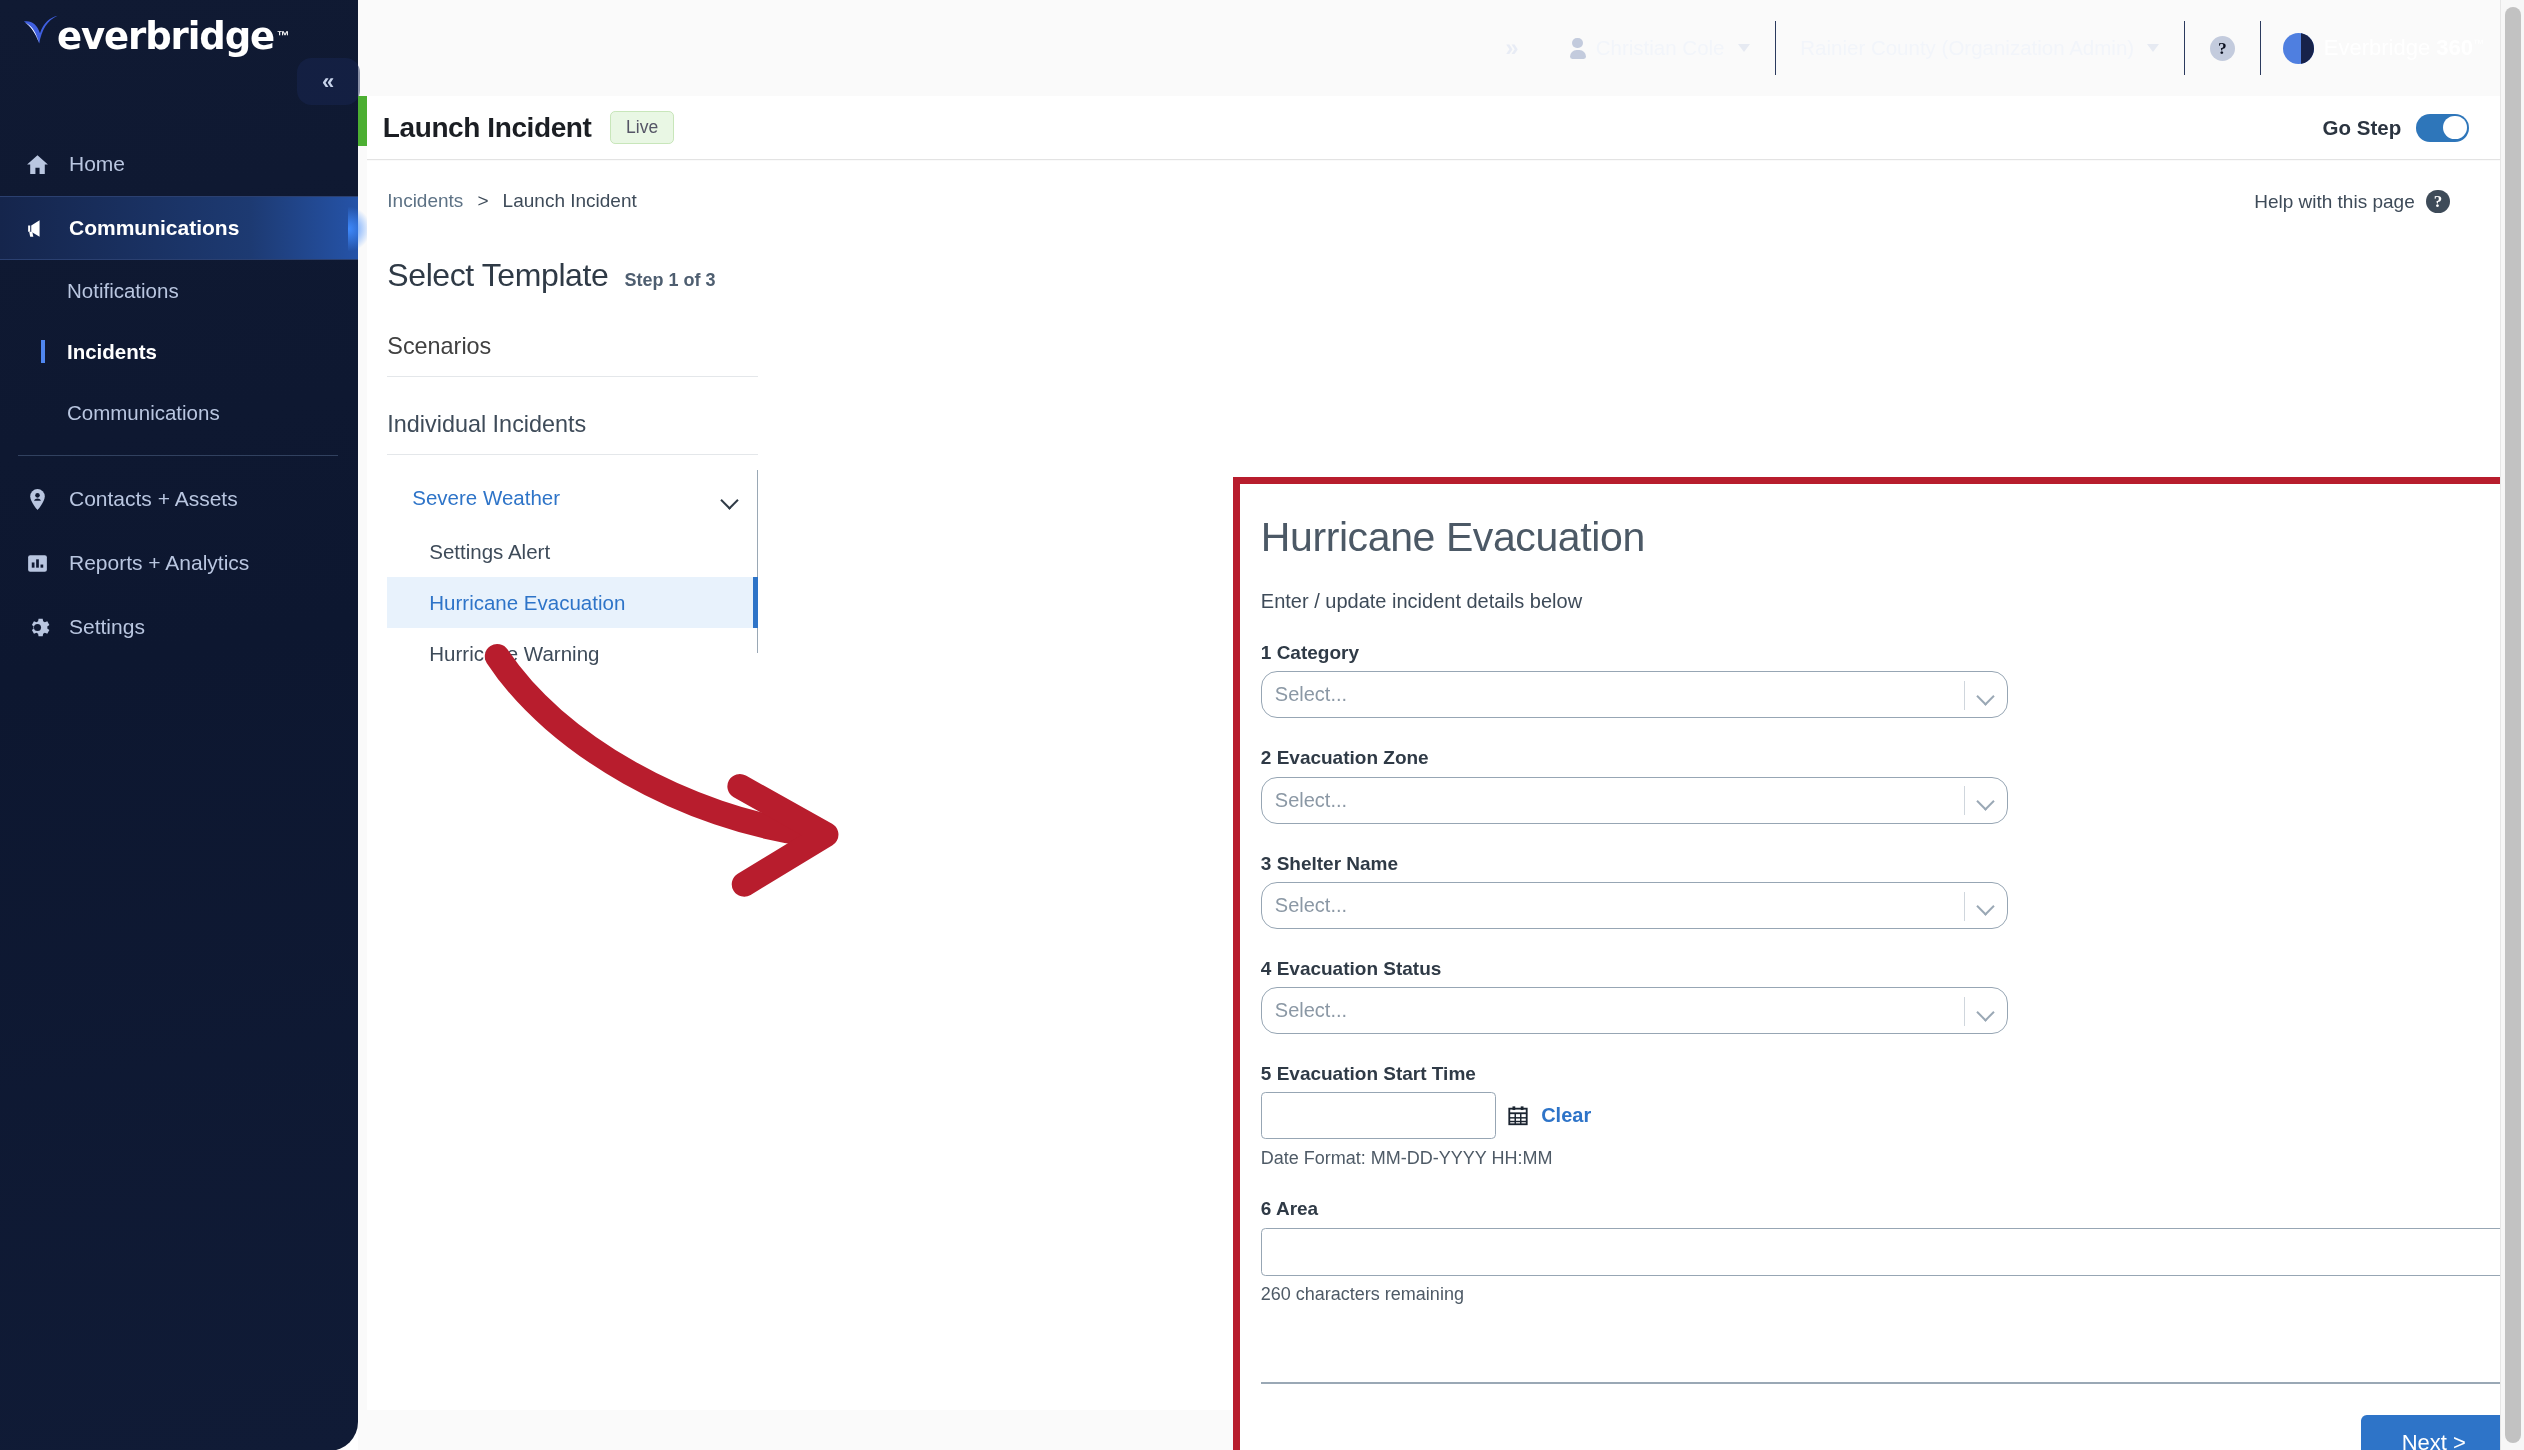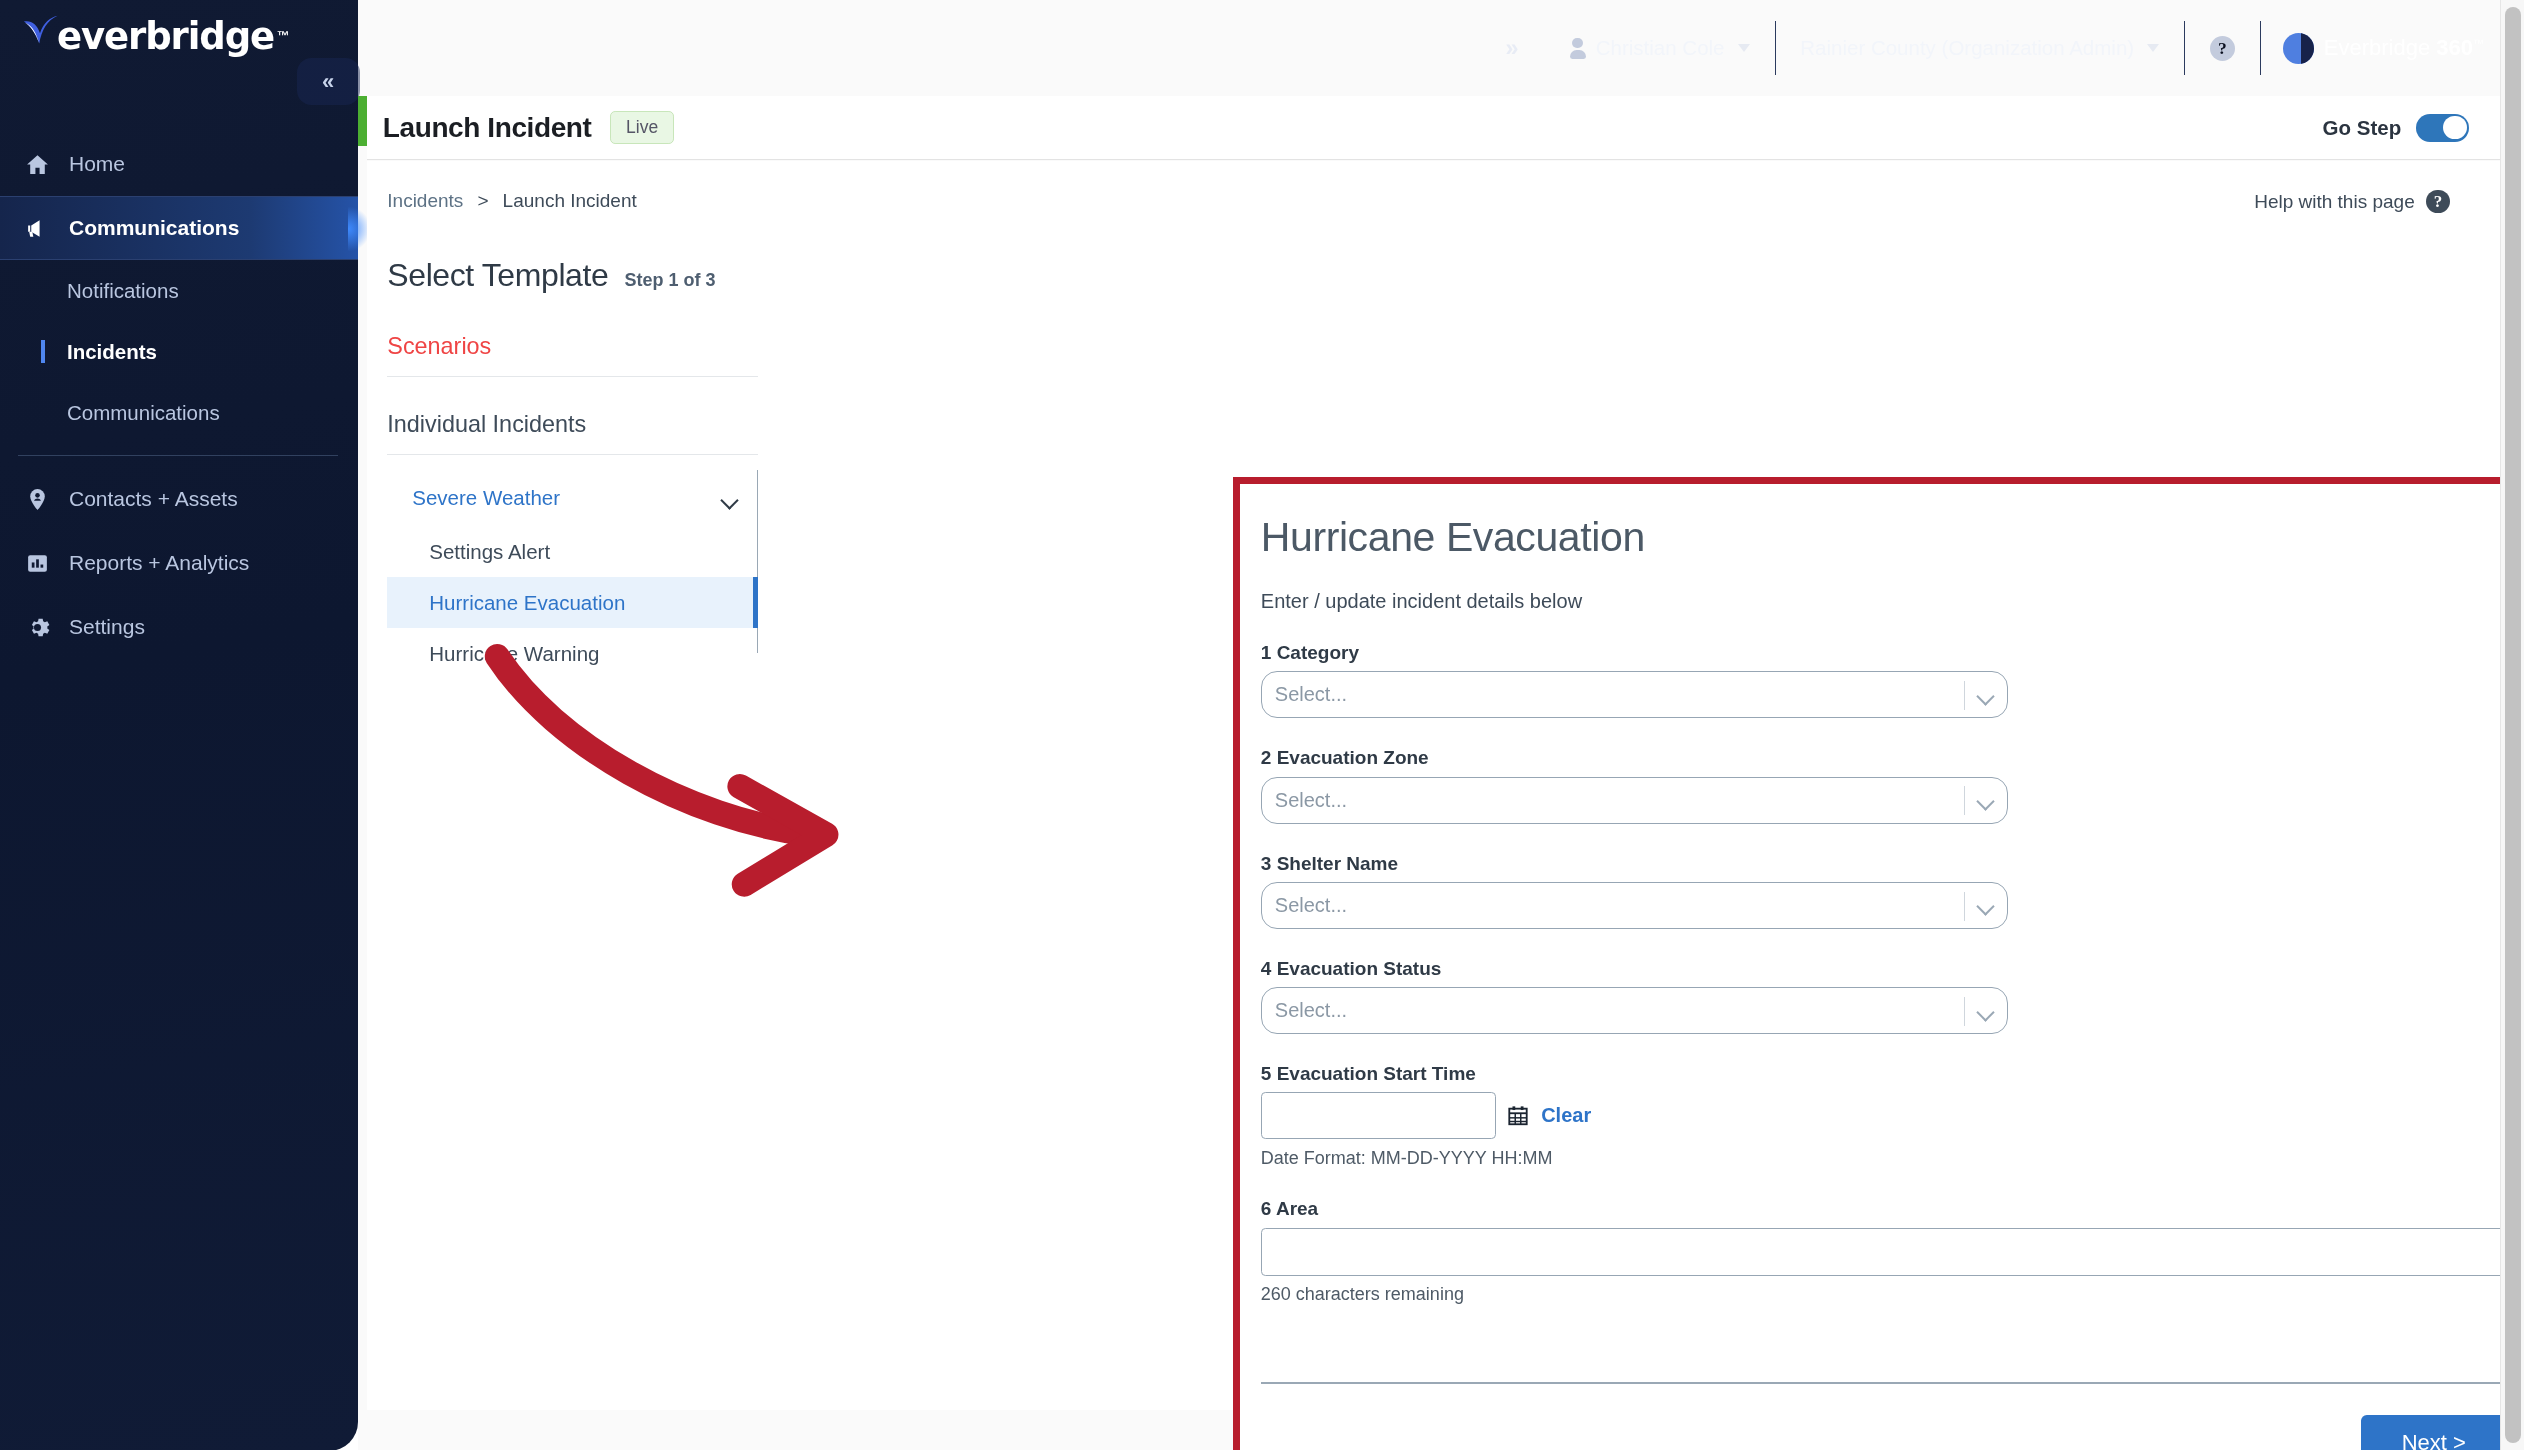--- a/index.html
+++ b/index.html
@@ -152,21 +152,21 @@
   .section-title .st-step { font-size: 18px; font-weight:700; color:#4e5e70; }
 
   
   .tpl-panel { position:absolute; left: 20.5px; top: 146px; width: 380px; }
   .tpl-search {
     width: 365px; height: 53px; border:0.7px solid #97a6b4; border-radius: 4.4px;
     padding: 0 14.6px; font-size: 20px; color:#2f3a46; font-family:"Liberation Sans",sans-serif;
     background:#fff;
   }
   .tpl-head {
-    font-size: 23.4px; color:#ef4444; font-weight: 400; margin-top: 26px;
+    font-size: 23.4px; color:#404040; font-weight: 400; margin-top: 26px;
   }
   .tpl-rule { width: 371px; height:0.7px; background:#e4e7ea; margin-top: 16px; }
   .tpl-head2 { font-size: 23.4px; color:#3e4b59; margin-top: 34px; }
   .tpl-listwrap { position:relative; margin-top: 16px; width: 371px; }
   .tpl-listborder { position:absolute; right:0; top:0; width: 1.5px; height: 183px; background:#9aa8b5; }
   .tpl-group {
     display:flex; align-items:center; justify-content:space-between;
     height: 56px; padding: 0 19px 0 25px; color:#2e74c8; font-size: 20.5px;
   }
   .chevron-d { width: 16px; height: 9.5px; position:relative; }

